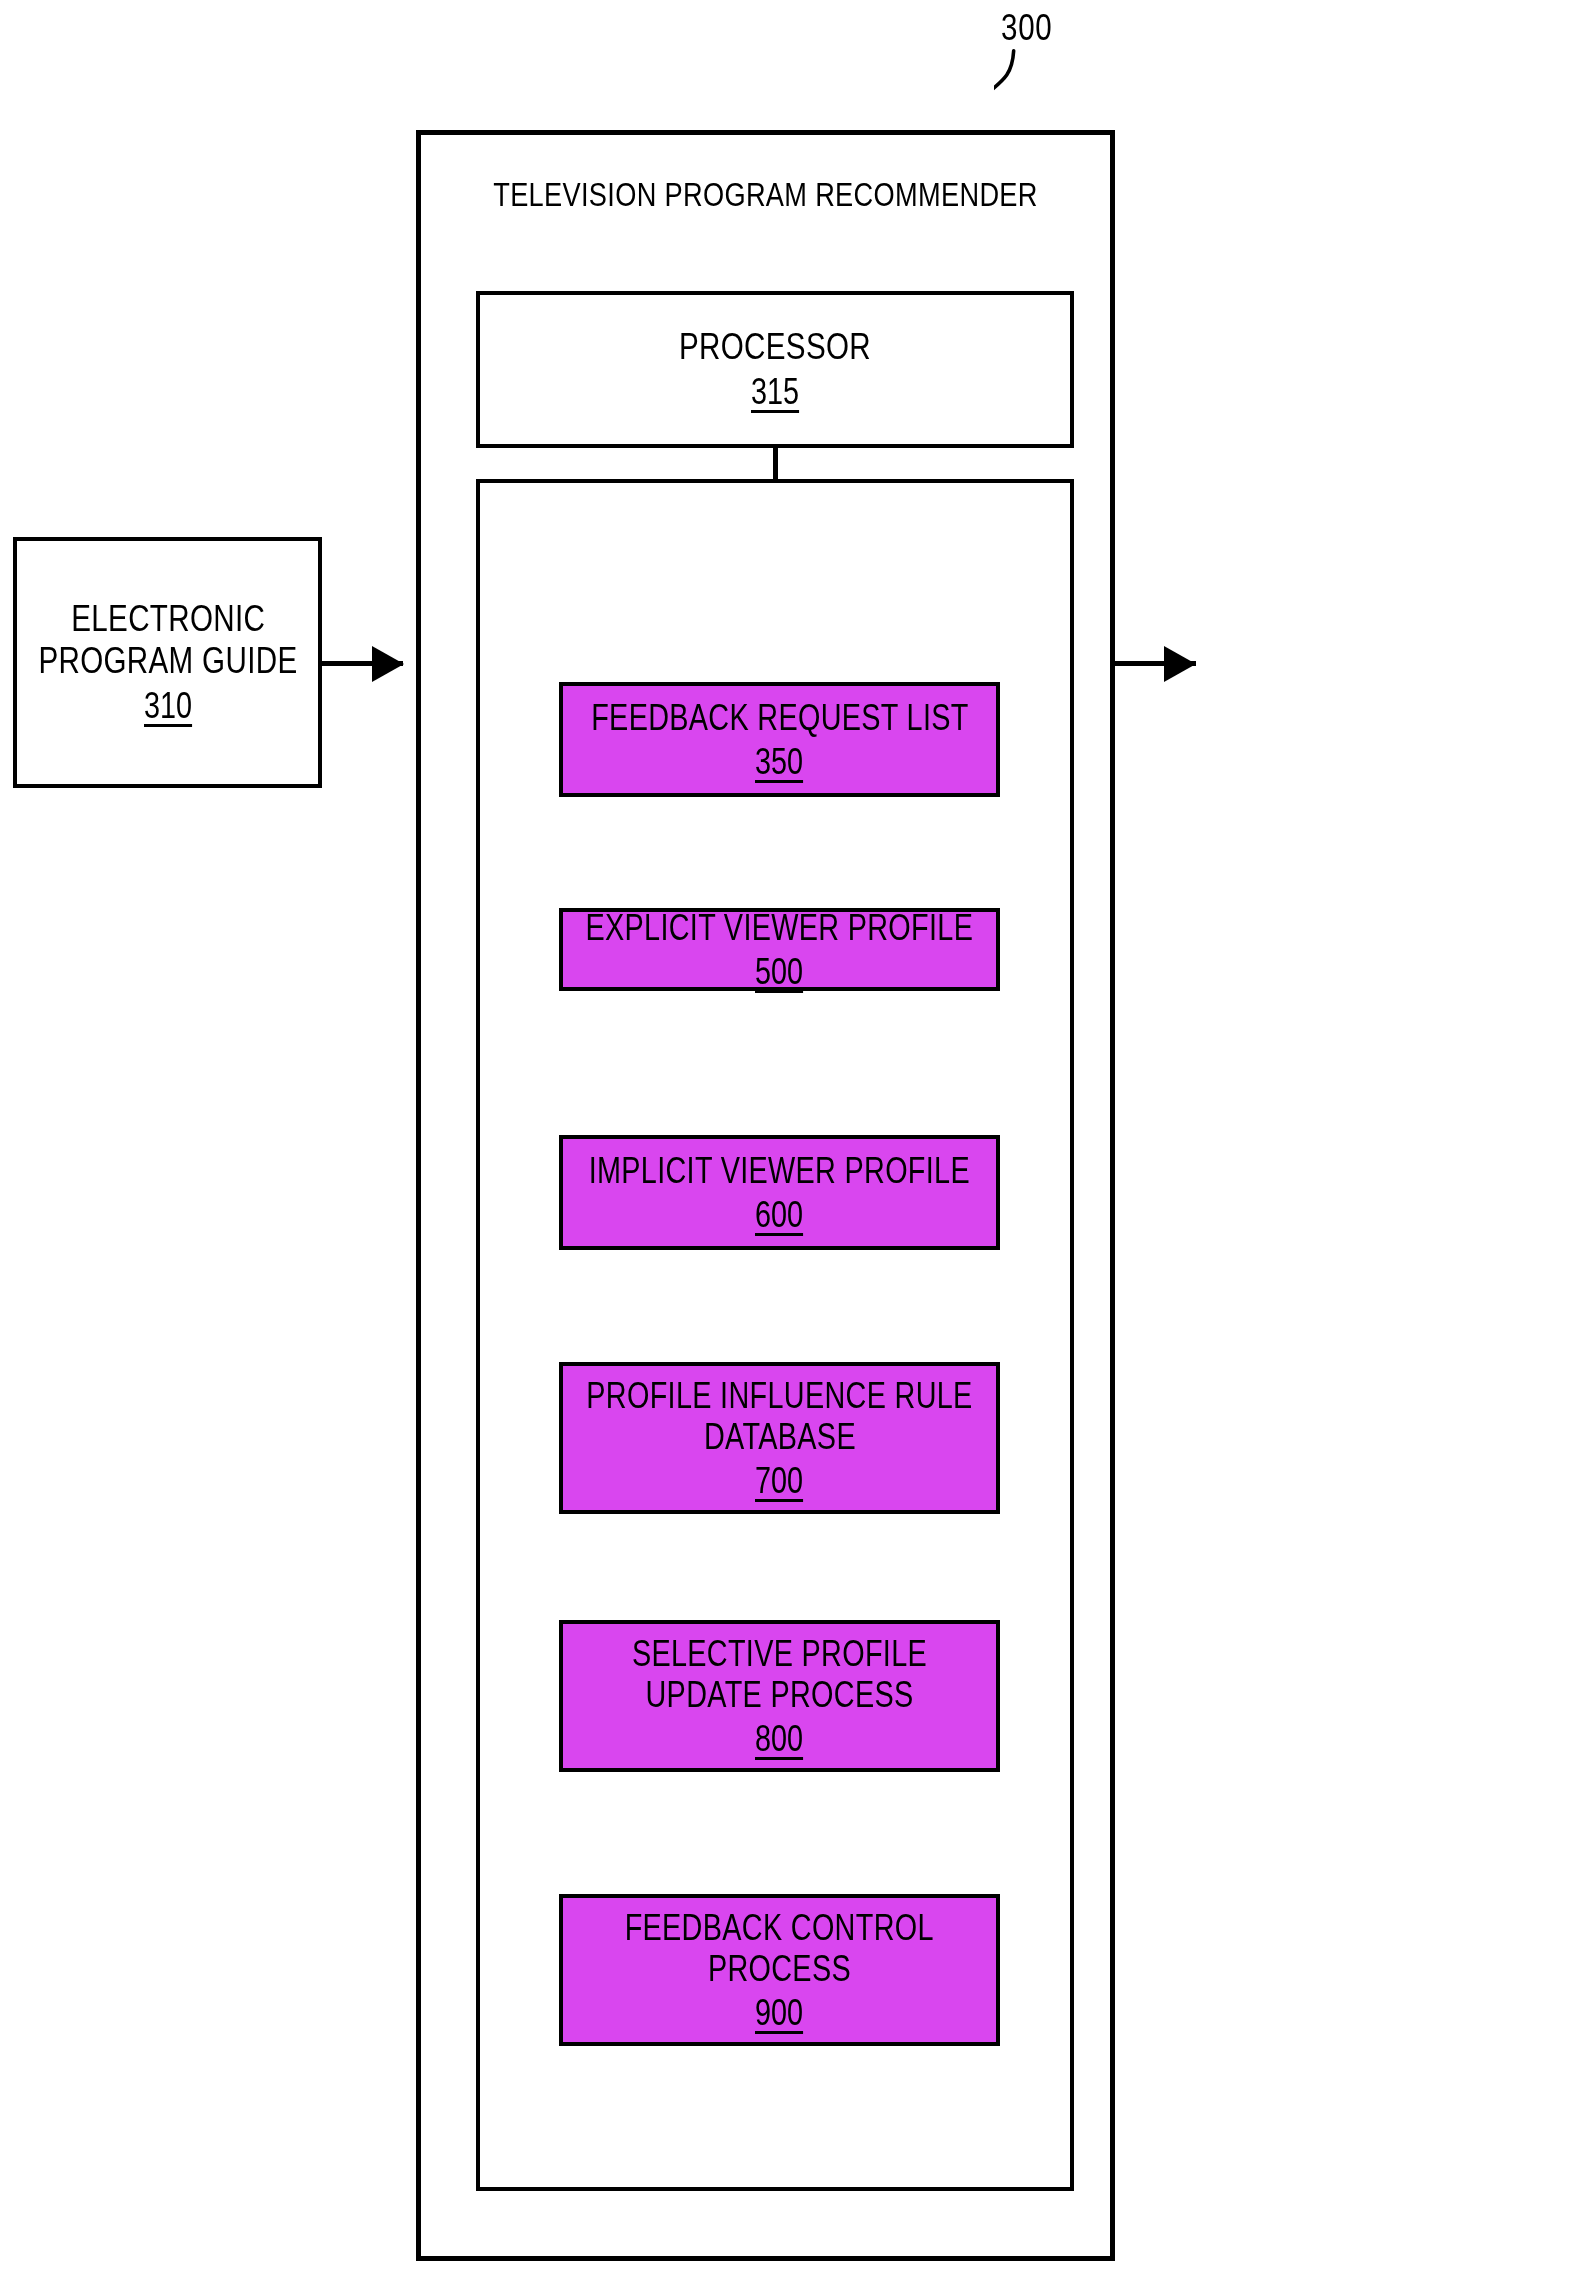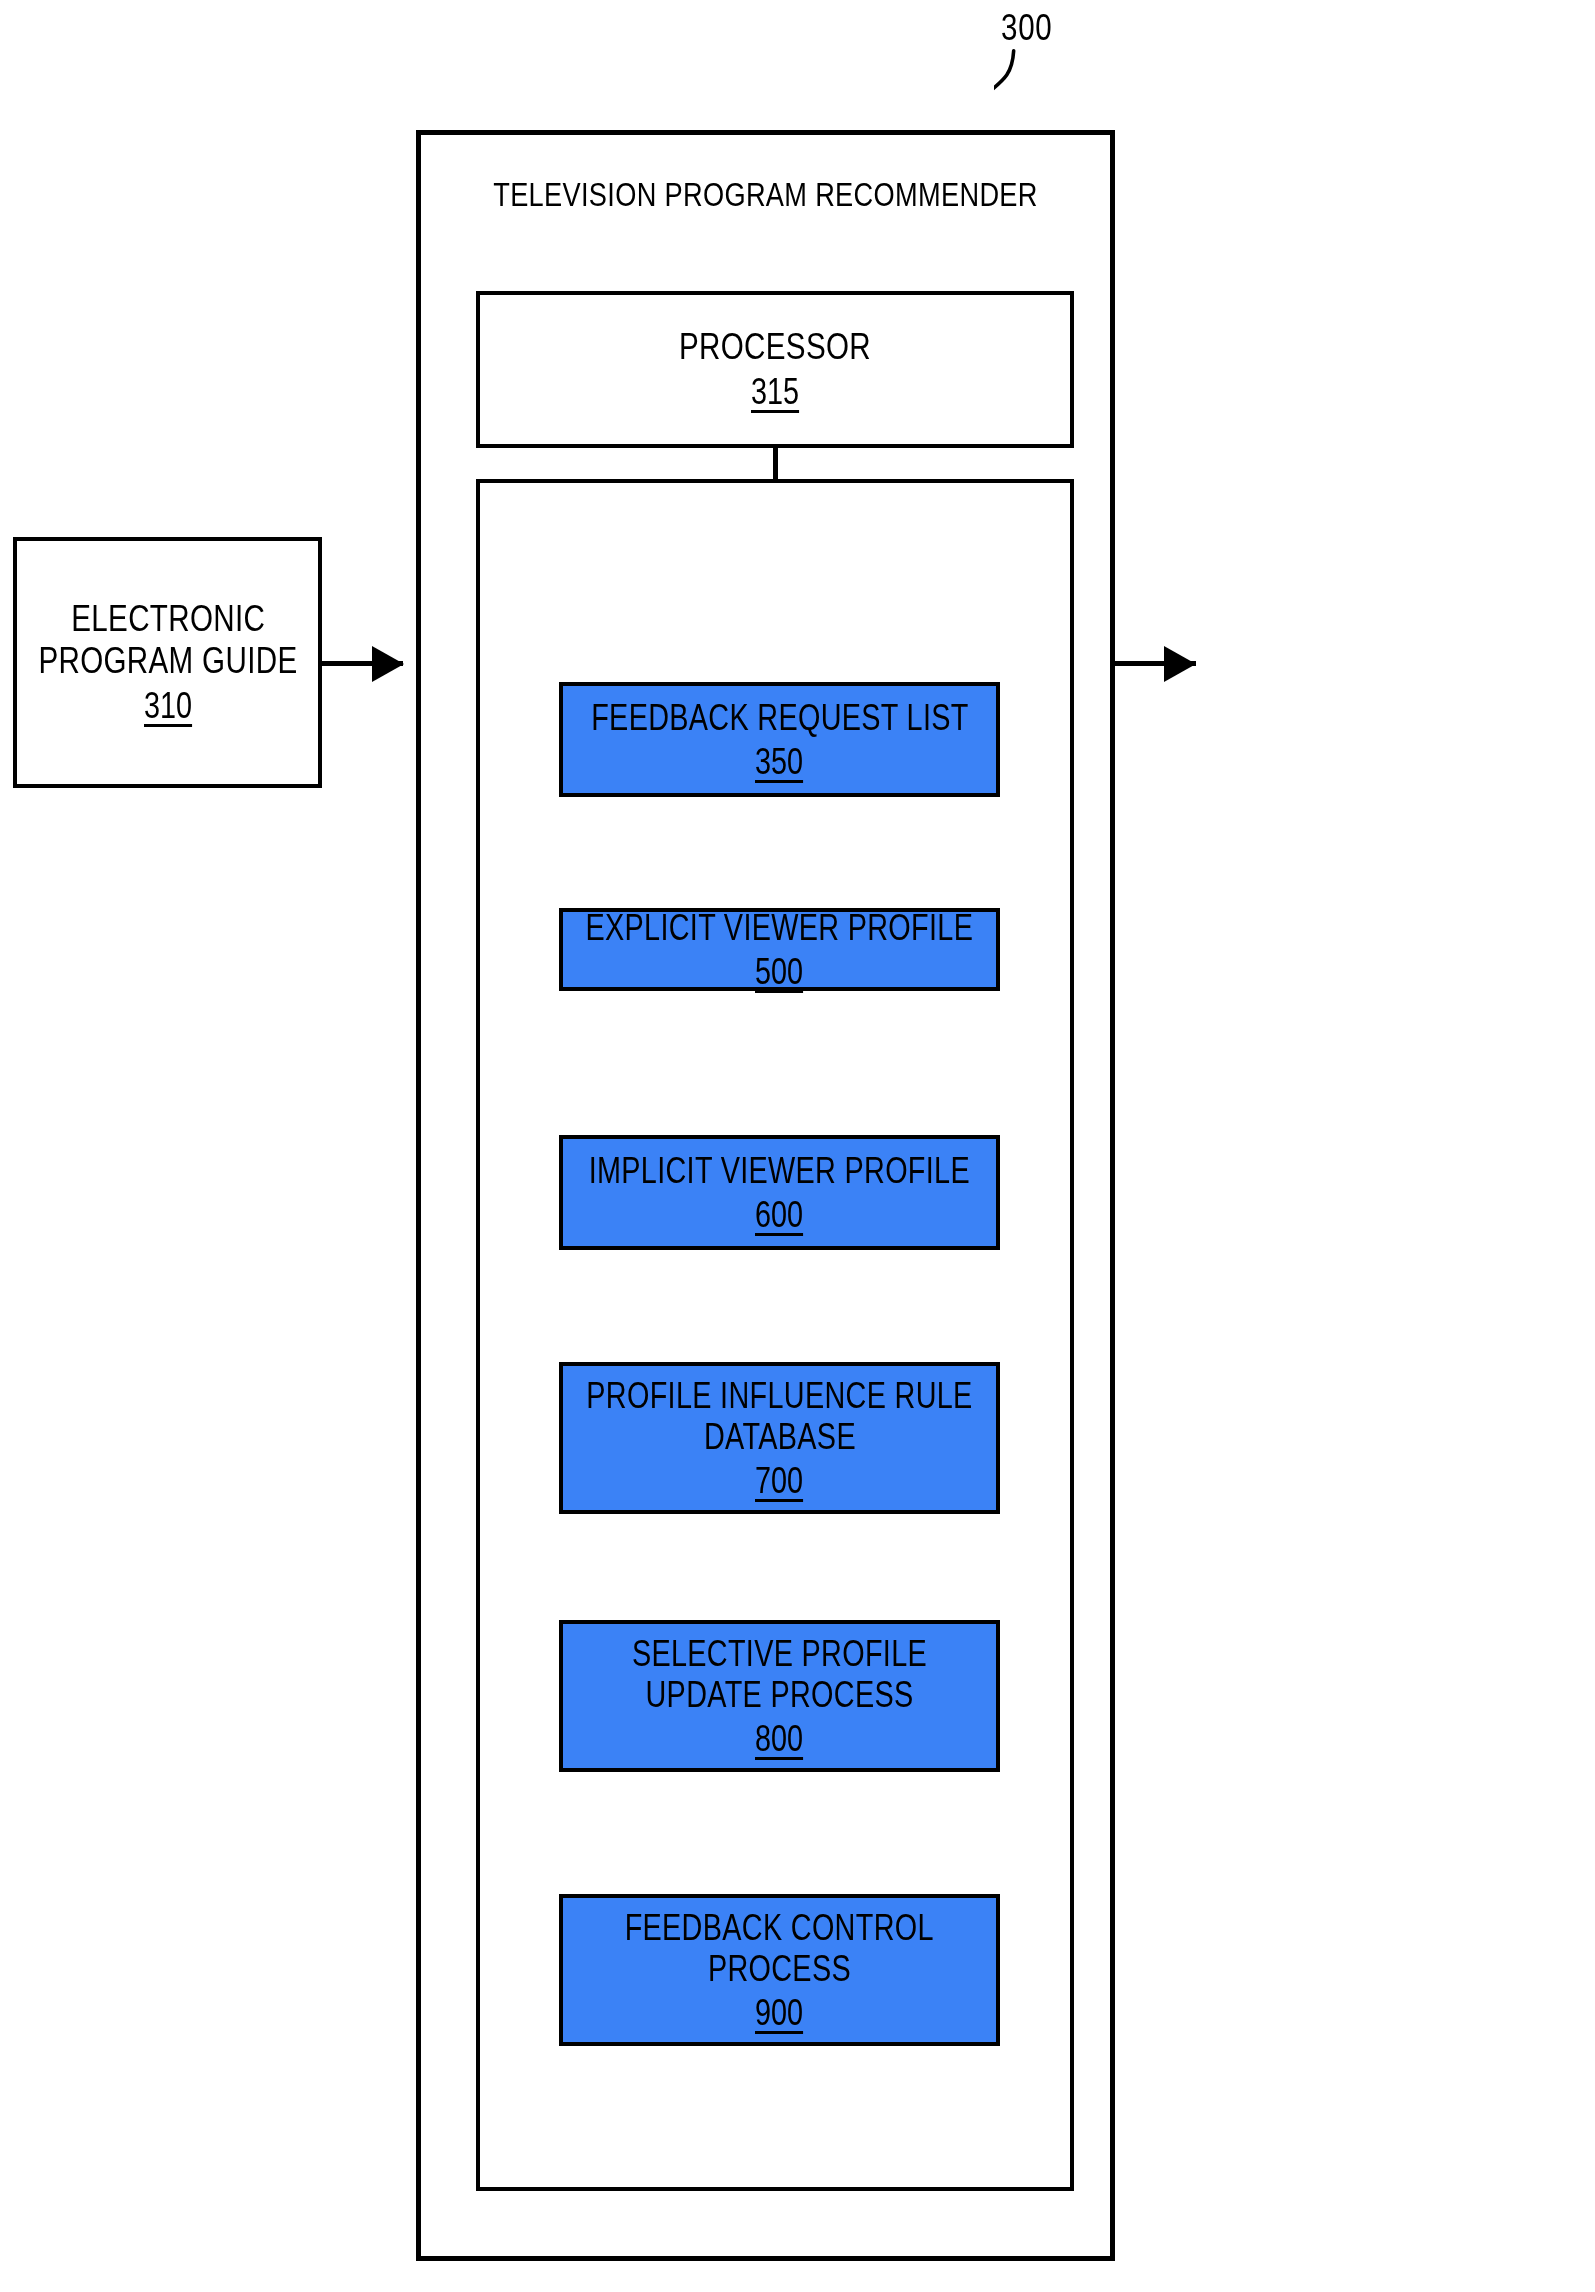--- a/index.html
+++ b/index.html
@@ -100,21 +100,21 @@
     width: 100%;
     text-align: center;
   }
 
   .mem-item {
     position: absolute;
     left: 79px;
     width: 441px;
     box-sizing: border-box;
     border: 4.5px solid #000;
-    background: #3b82f6;
+    background: #d946ef;
     display: flex;
     flex-direction: column;
     align-items: center;
     justify-content: center;
     text-align: center;
   }
 
   #mem-0 { top: 199px; height: 115px; }
   #mem-1 { top: 425px; height: 83px; }
   #mem-2 { top: 652px; height: 115px; }

